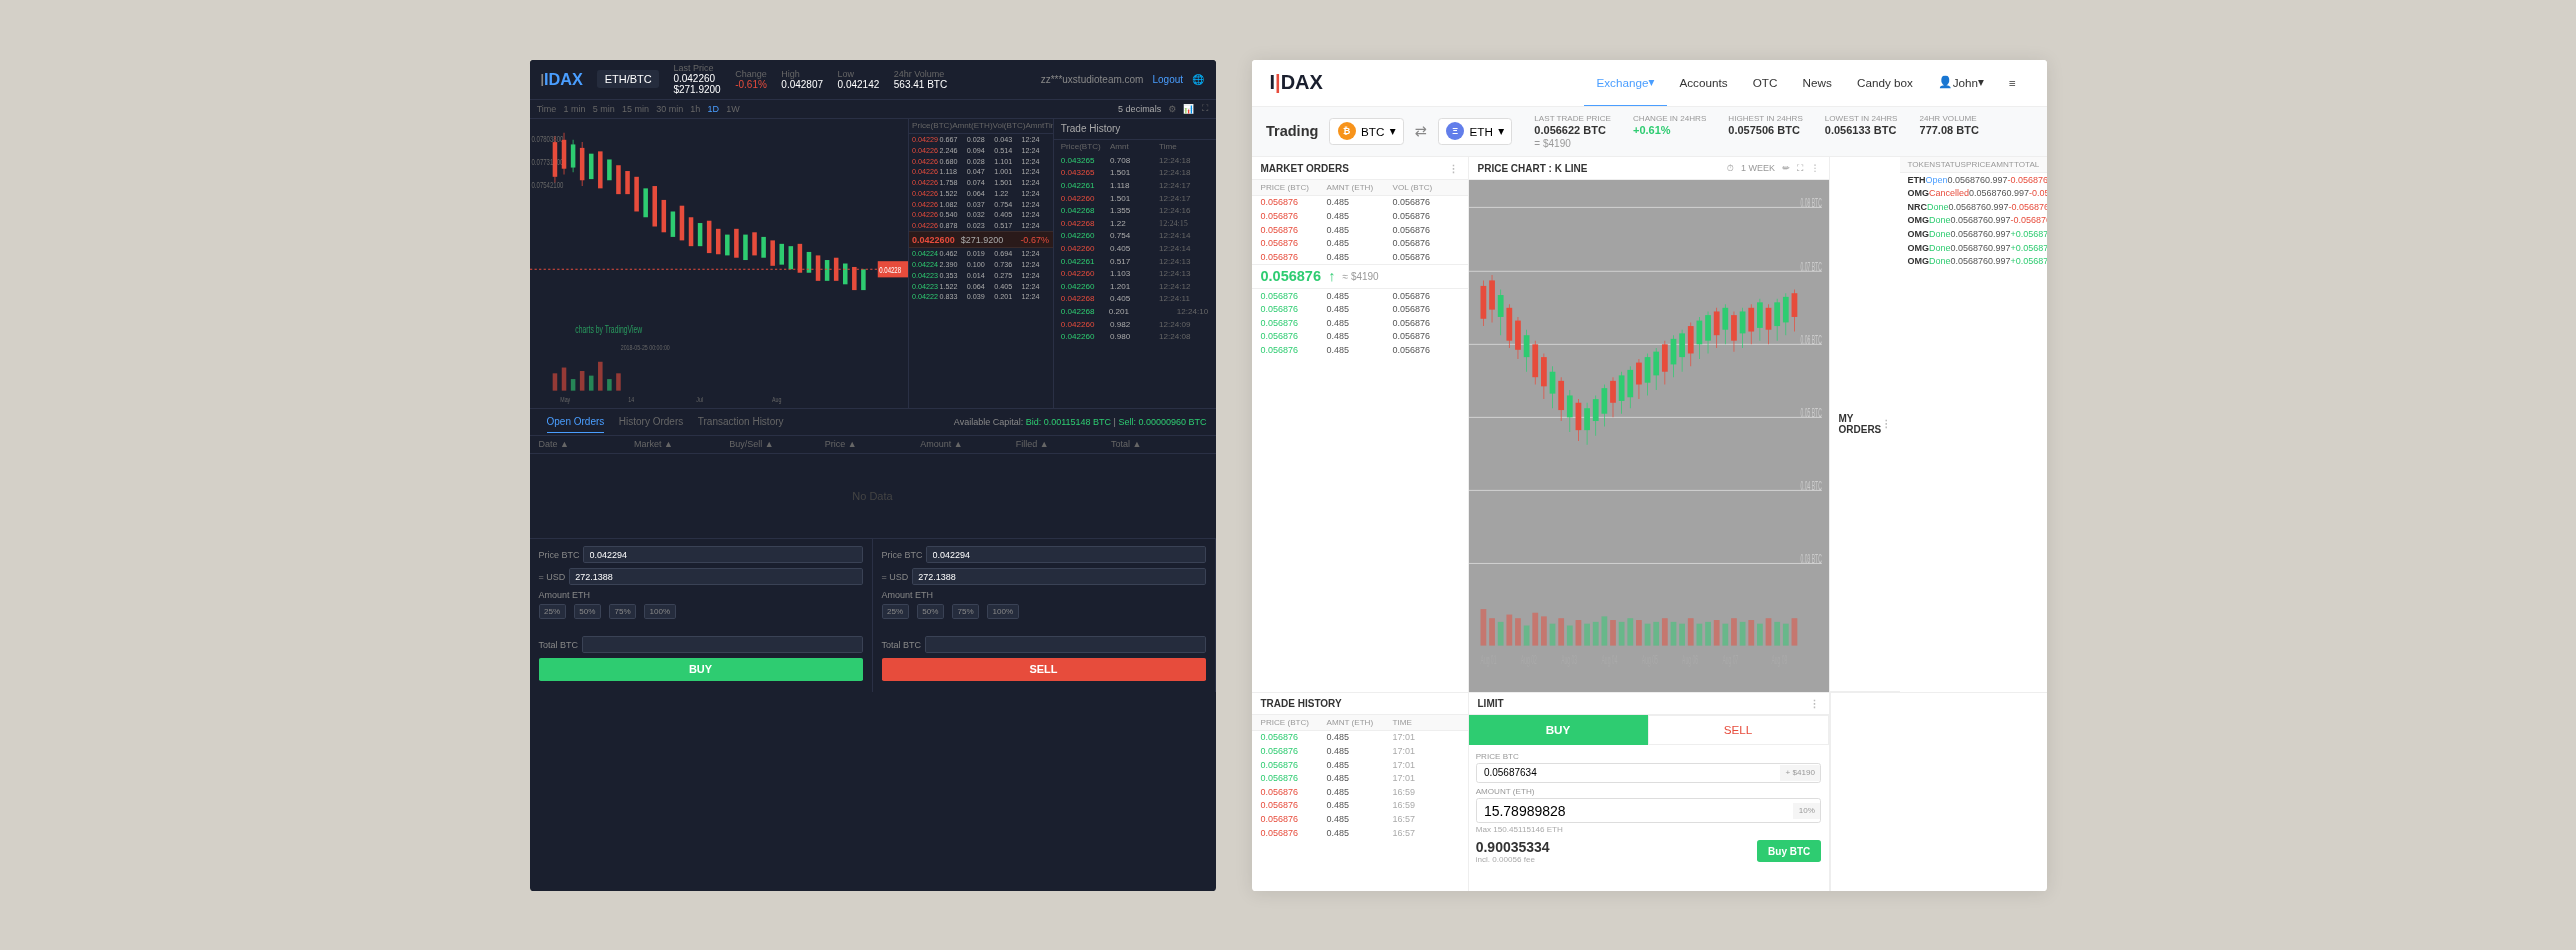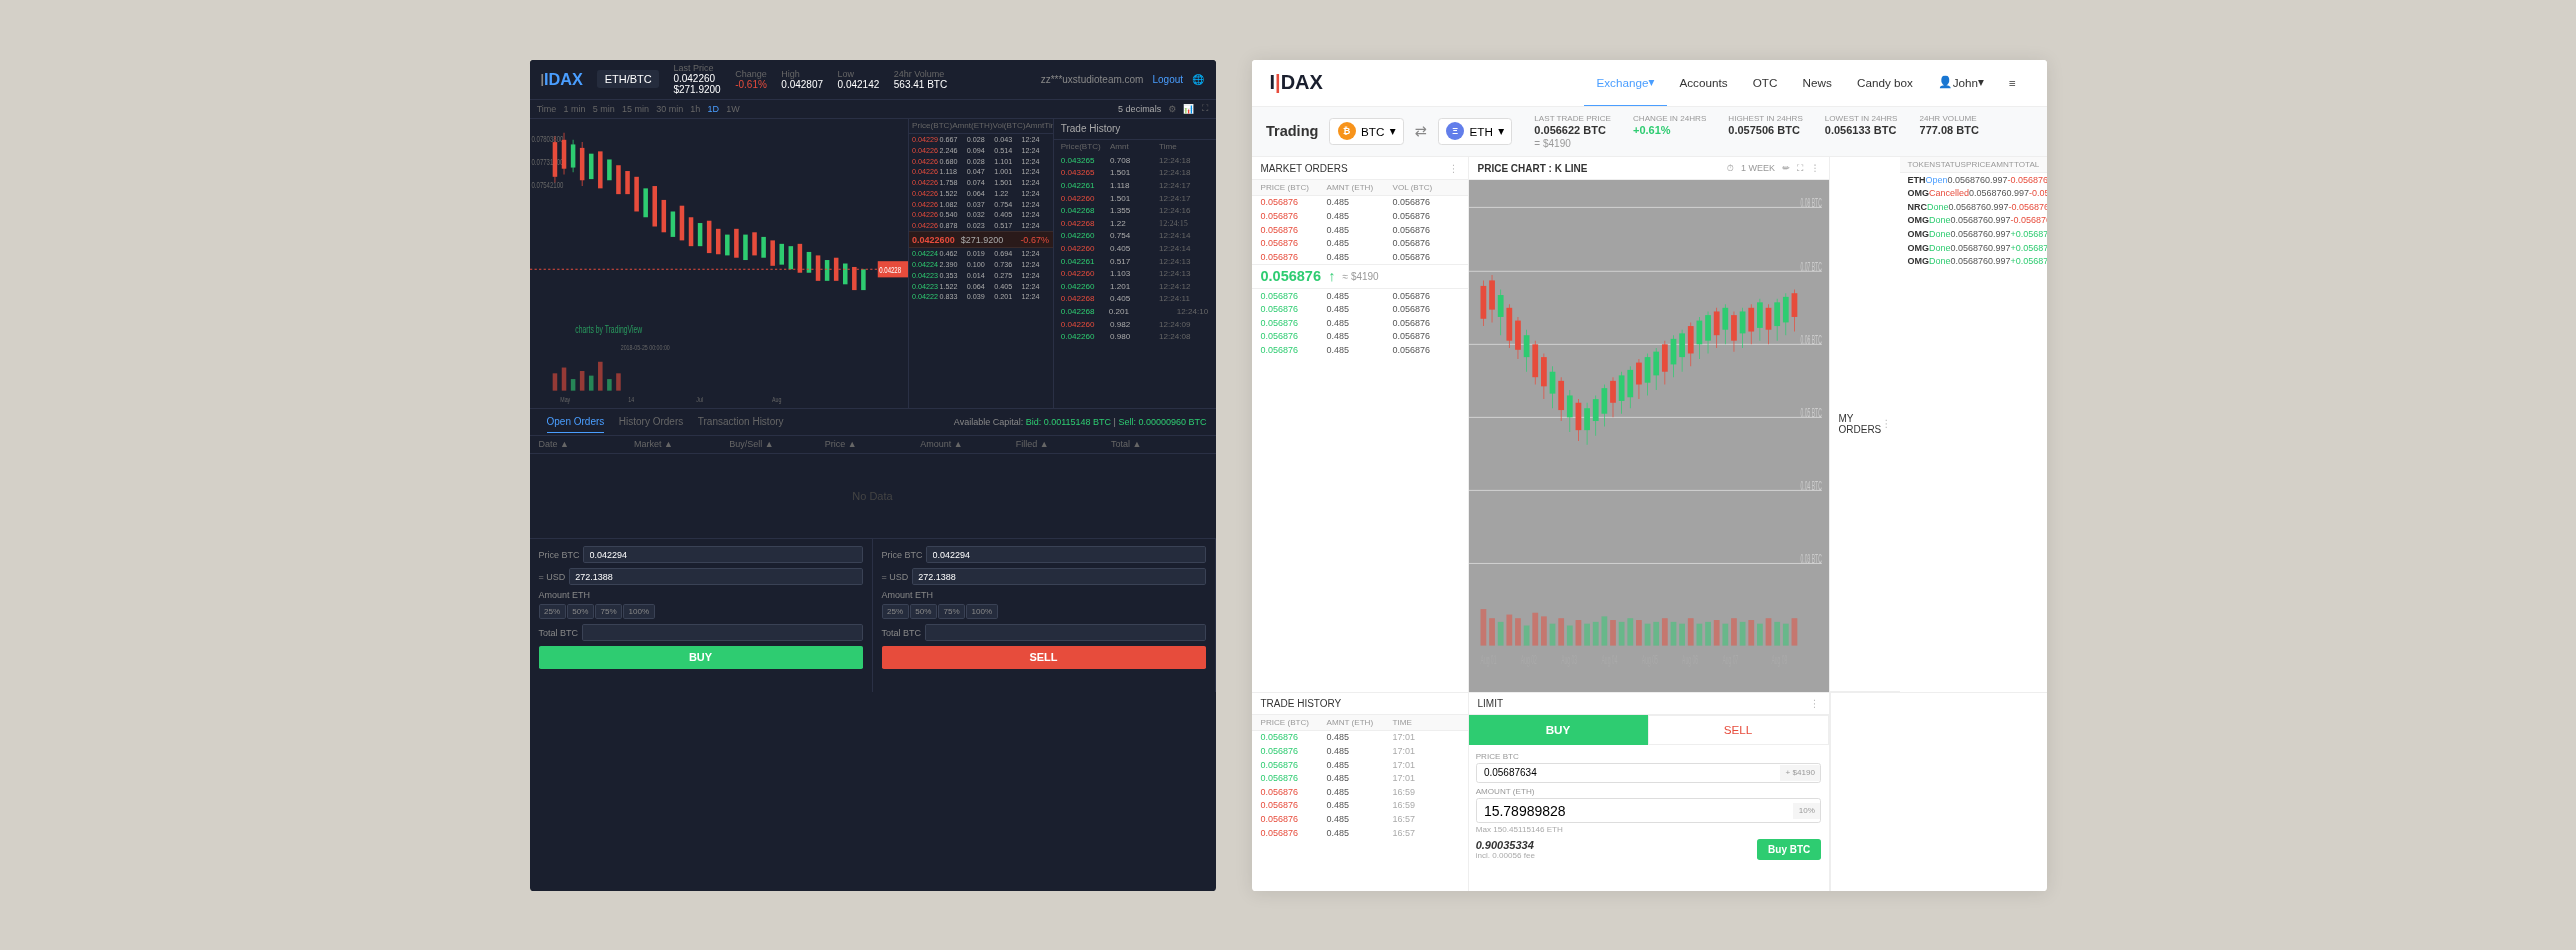--- a/index.html
+++ b/index.html
@@ -212,22 +212,22 @@
       border: 0.9px solid #3a4255;
       color: #fff;
       padding: 2.7px 5.4px;
       font-size: 9px;
       flex: 1;
       border-radius: 1.8px;
     }
 
     .pct-btns {
       display: flex;
-      gap: 1px;
-      margin-bottom: 5px;
+      gap: 8px;
+      margin-bottom: 17px;
     }
 
     .pct-btn {
       background: #252c3d;
       color: #888;
       border: 0.9px solid #3a4255;
       padding: 1.8px 4.5px;
       font-size: 8.1px;
       cursor: pointer;
       border-radius: 1.8px;
@@ -406,21 +406,21 @@
       overflow: hidden;
     }
 
     .section-header {
       display: flex;
       align-items: center;
       justify-content: space-between;
       padding: 5.4px 9px;
       border-bottom: 0.9px solid #eee;
       font-size: 10px;
-      font-weight: normal;
+      font-weight: bold;
       color: #333;
     }
 
     .section-header .dots { color: #bbb; cursor: pointer; }
 
     .ob-table-header {
       display: grid;
       grid-template-columns: 1fr 1fr 1fr;
       padding: 2.7px 9px;
       font-size: 8.1px;
@@ -1500,21 +1500,21 @@
         <div class="limit-field">
           <label>AMOUNT (ETH)</label>
           <div class="limit-input-row">
             <input class="limit-input" value="15.78989828" style="border: none; outline: none; flex: 1 1 0%; padding: 3.6px 7.2px; font-size: 14px;">
             <span class="suffix">10%</span>
           </div>
           <span style="font-size:8.1px; color:#aaa;">Max 150.45115146 ETH</span>
         </div>
         <div class="limit-total-row">
           <div>
-            <div style="font-size:11px; font-weight:bold; color:#333;font-style:italic;">0.90035334</div>
+            <div style="font-size:14px; font-weight:bold; color:#333;">0.90035334</div>
             <div style="font-size:8.1px; color:#aaa;">incl. 0.00056 fee</div>
           </div>
           <button class="buy-btc-btn">Buy BTC</button>
         </div>
       </div>
     </div>
 
     <div style="border-left: 0.9px solid #eee;"></div>
   </div>
 </div>

